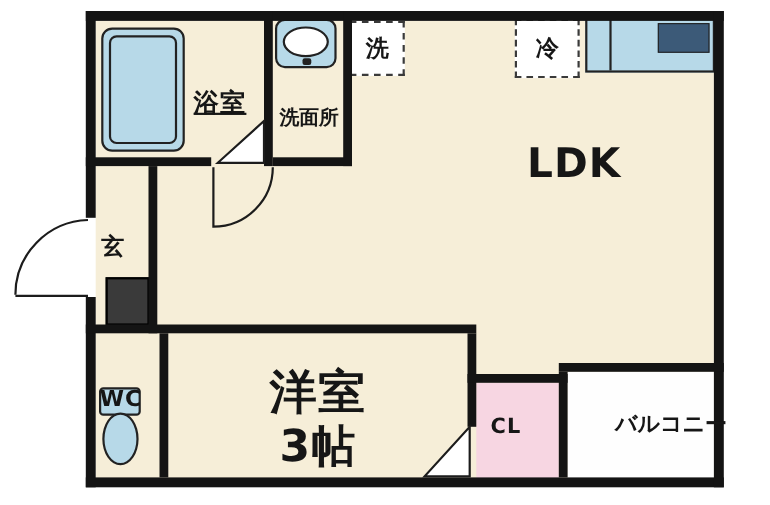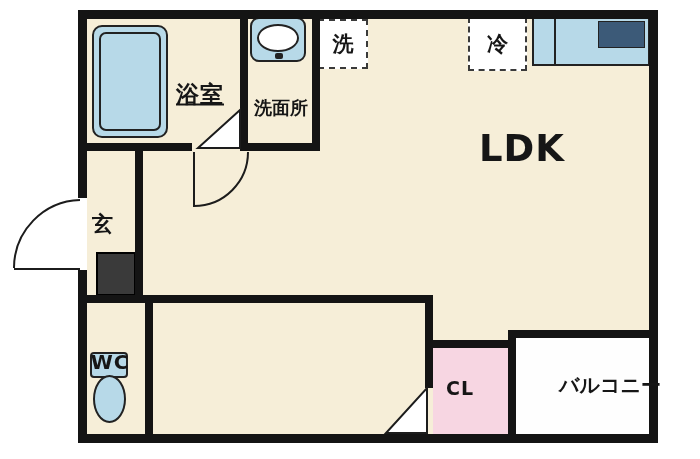--- a/index.html
+++ b/index.html
@@ -95,16 +95,18 @@
     <path d="M 194 152 L 194 206 A 54 54 0 0 0 248 152" fill="none" stroke="#1c1c1c" stroke-width="2"></path>
     <polygon points="240,110 240,148 198,148" fill="#ffffff" stroke="#1c1c1c" stroke-width="2"></polygon>
     <polygon points="427,388 427,433 386,433" fill="#ffffff" stroke="#1c1c1c" stroke-width="2"></polygon>
   </svg>
 
   <div class="label" style="left:200px;top:94px;font-size:23px;text-decoration:underline;">浴室</div>
   <div class="label" style="left:281px;top:108px;font-size:18px;letter-spacing:0;">洗面所</div>
   <div class="label" style="left:522px;top:148px;font-size:37px;">LDK</div>
   <div class="label" style="left:103px;top:224px;font-size:21px;">玄</div>
   <div class="label" style="left:110px;top:323px;font-size:20px;margin-top:39px;">WC</div>
+  <div class="label" style="left:289px;top:357px;font-size:43px;">洋室</div>
+  <div class="label" style="left:289px;top:406px;font-size:40px;">3帖</div>
   <div class="label" style="left:460px;top:388px;font-size:19px;">CL</div>
   <div class="label" style="left:583px;top:385px;font-size:20px;letter-spacing:0;margin-left:27px;">バルコニー</div>
 
 </div>
 
 </body></html>

